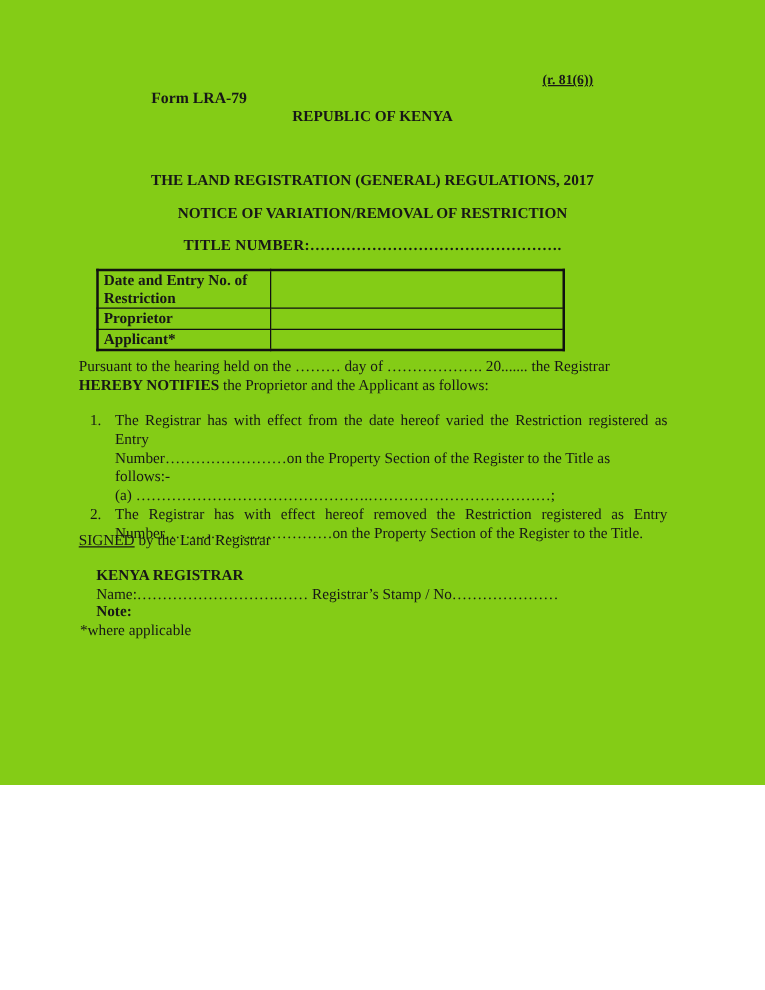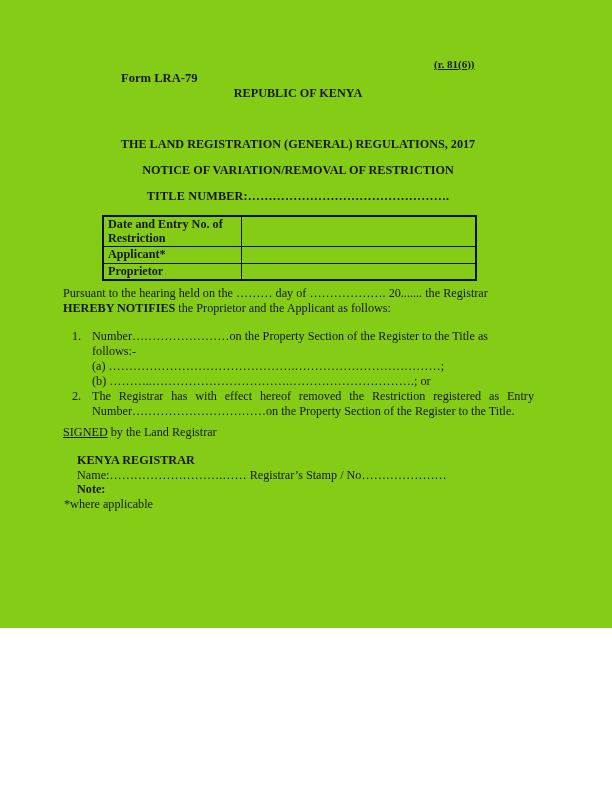--- a/index.html
+++ b/index.html
@@ -18,21 +18,21 @@
   
   #form-code{left:121px;top:71px;font-size:12.6px;}
   #rule-ref{left:434px;top:58px;font-size:11px;text-decoration:underline;}
   #republic{top:86px;}
   #act{top:112px;}
   #regulations{top:137px;}
   #notice-title{top:163px;}
   #title-number{top:189px;letter-spacing:.2px;}
   
   #details-table{left:77px;top:215px;}
-  #details-table table{border-collapse:collapse;width:375px;border:2px solid #111;margin-left:25px;}
+  #details-table table{border-collapse:collapse;width:375px;border:2px solid #111;}
   #details-table td{border:1px solid #111;vertical-align:top;padding:0 3px 1px 4px;line-height:14.2px;}
   #details-table td.lbl{width:130px;font-weight:bold;}
   #details-table tr.short td{height:12px;}
   
   #intro{left:63px;top:286px;width:475px;line-height:15px;}
   
   #clauses{left:72px;top:329px;width:462px;line-height:15px;}
   .li{display:flex;}
   .li .num{width:20px;flex:none;}
   .li .body{flex:1;min-width:0;}
@@ -57,43 +57,43 @@
   <div class="abs b ctr" id="title-number">TITLE NUMBER:………………………………………….</div>
 
   <div class="abs" id="details-table">
     <table>
       <tbody>
         <tr>
           <td class="lbl">Date and Entry No. of Restriction</td>
           <td class="val"></td>
         </tr>
         <tr class="short">
-          <td class="lbl">Applicant*</td>
+          <td class="lbl">Proprietor</td>
           <td class="val"></td>
         </tr>
         <tr class="short">
-          <td class="lbl">Proprietor</td>
+          <td class="lbl">Applicant*</td>
           <td class="val"></td>
         </tr>
       </tbody>
     </table>
   </div>
 
   <div class="abs" id="intro">
     <div>Pursuant to the hearing held on the ……… day of ………………. 20....... the Registrar</div>
     <div><span class="b">HEREBY NOTIFIES</span><span> the Proprietor and the Applicant as follows:</span></div>
   </div>
 
   <div class="abs" id="clauses">
     <div class="li">
       <div class="num">1.</div>
       <div class="body">
+        <div class="jline">The Registrar has with effect from the date hereof varied the Restriction registered as Entry</div>
         <div>Number……………………on the Property Section of the Register to the Title as follows:-</div>
         <div>(a) ……………………………………….………………………………;</div>
-        <div>(b) ………..…………………………….………………………….; or</div>
       </div>
     </div>
     <div class="li">
       <div class="num">2.</div>
       <div class="body">
         <div class="jline">The Registrar has with effect hereof removed the Restriction registered as Entry</div>
         <div>Number……………………………on the Property Section of the Register to the Title.</div>
       </div>
     </div>
   </div>

